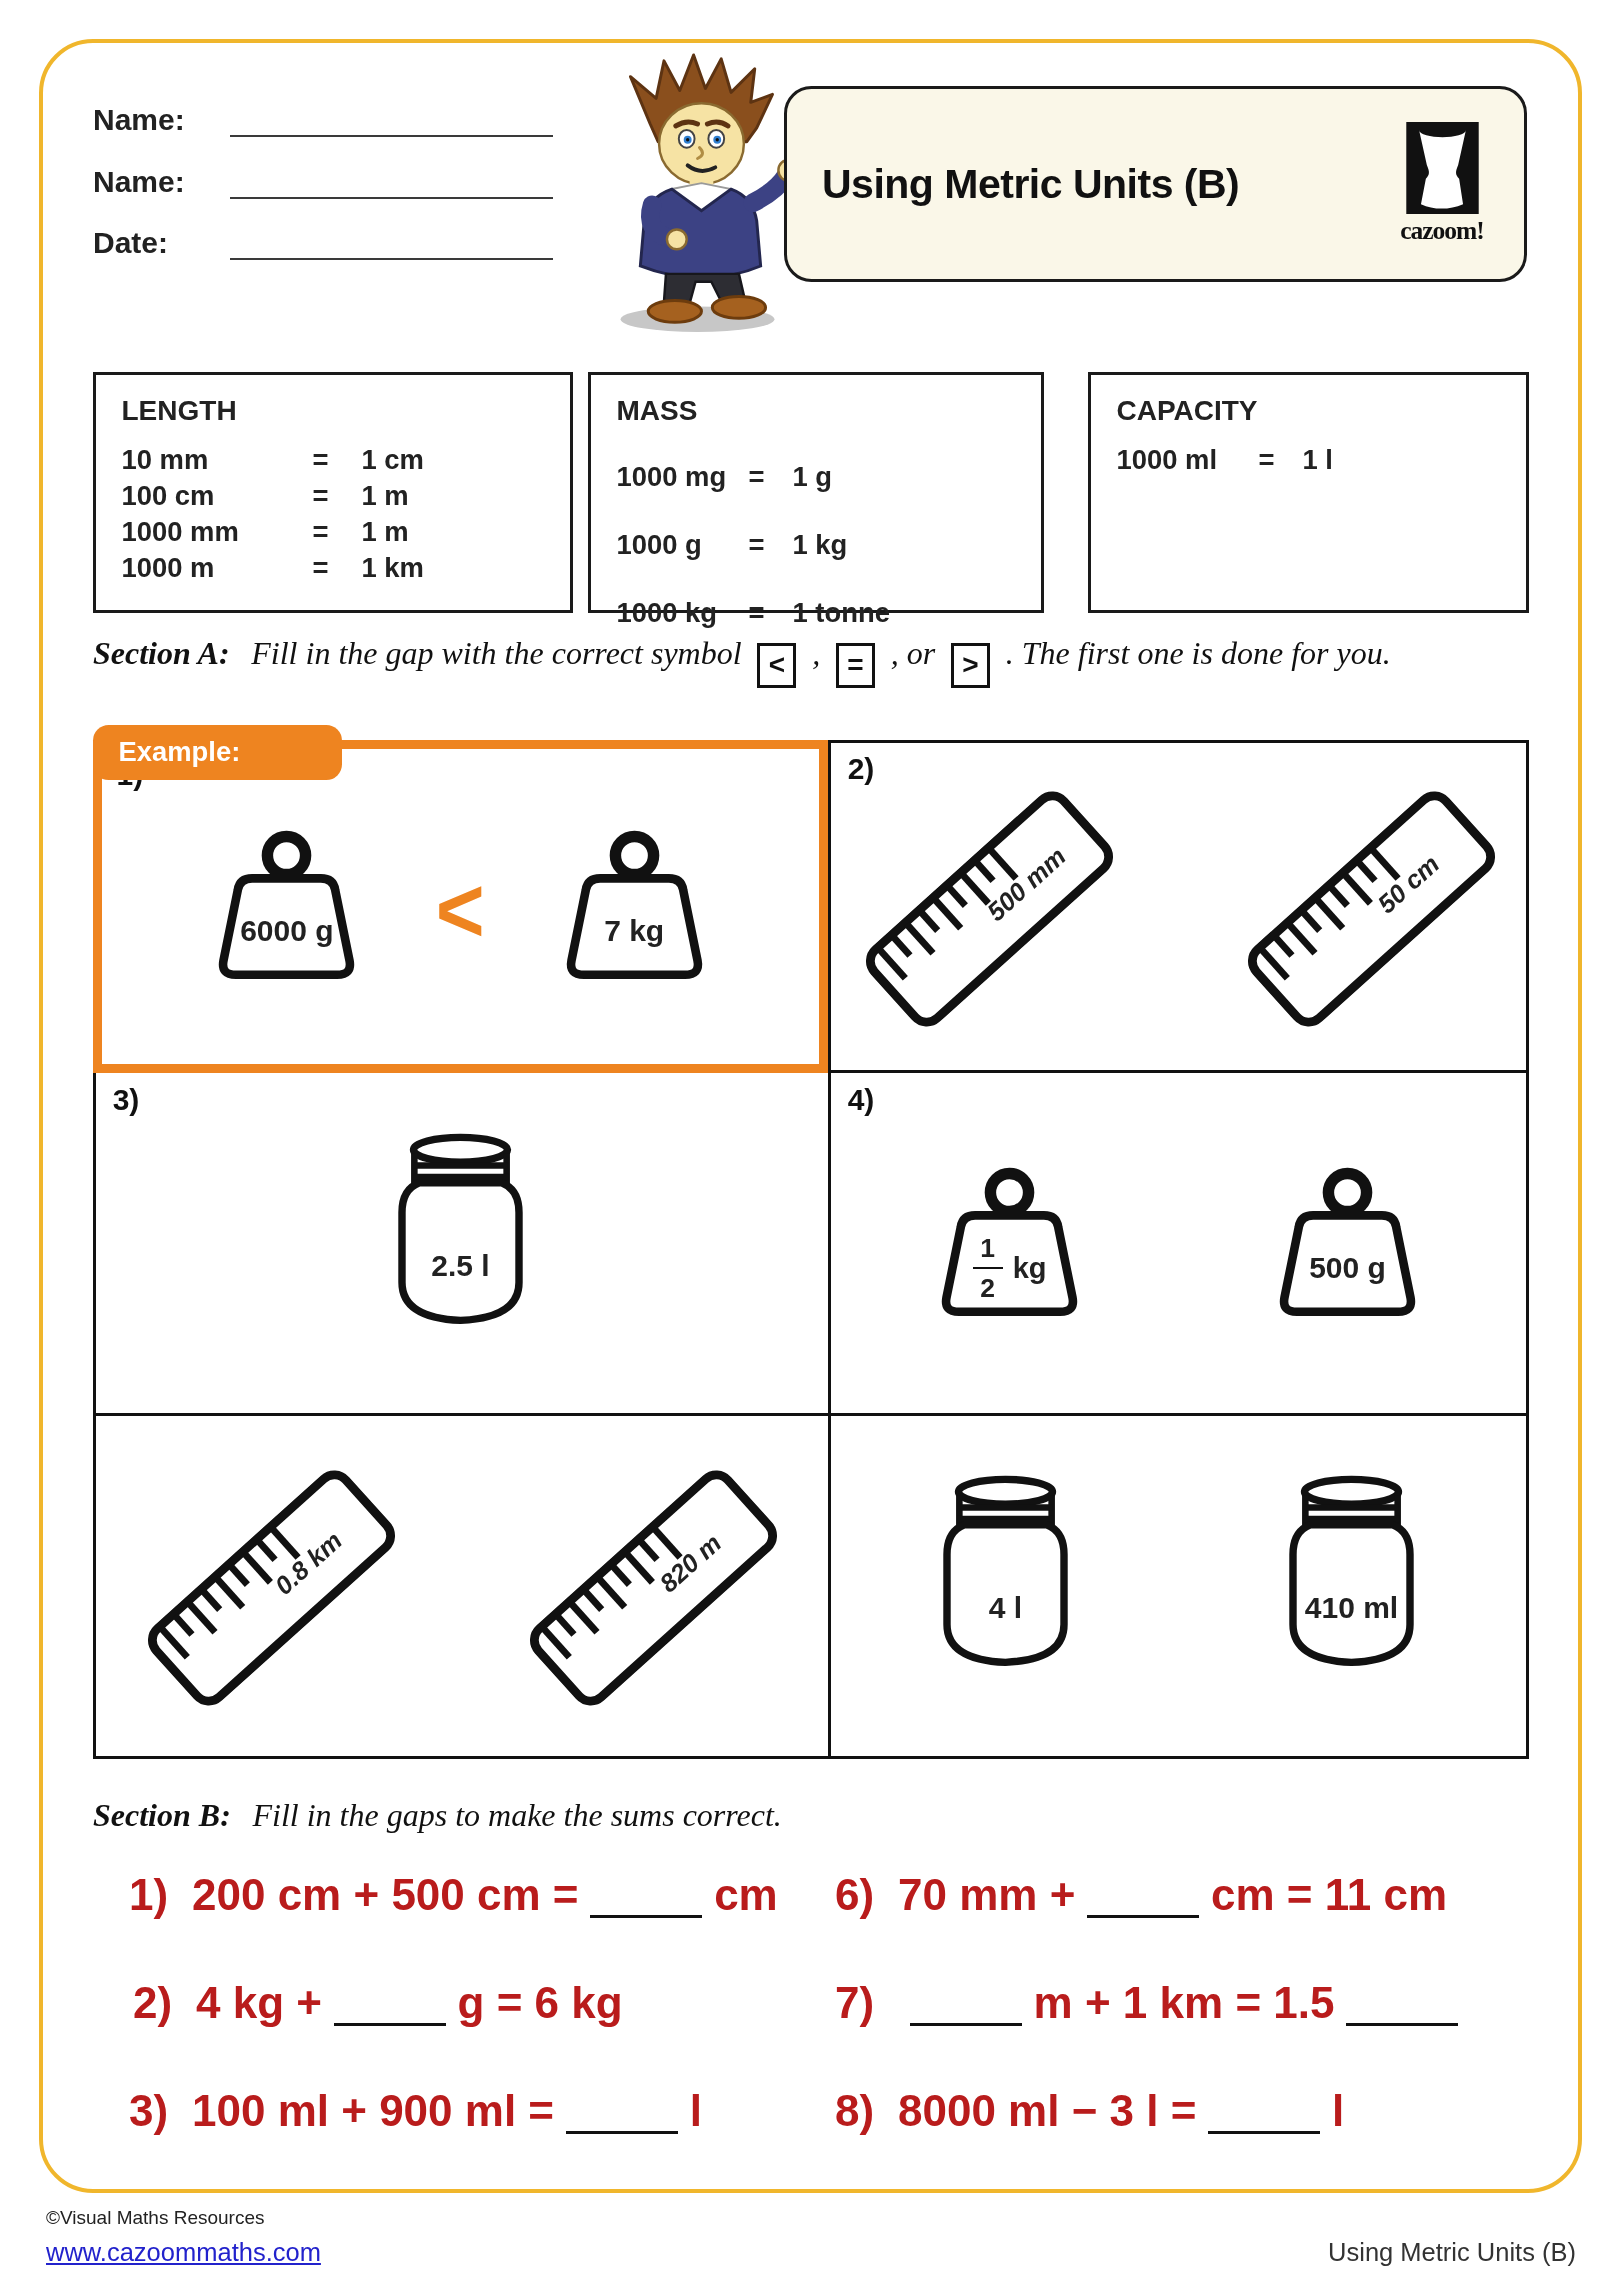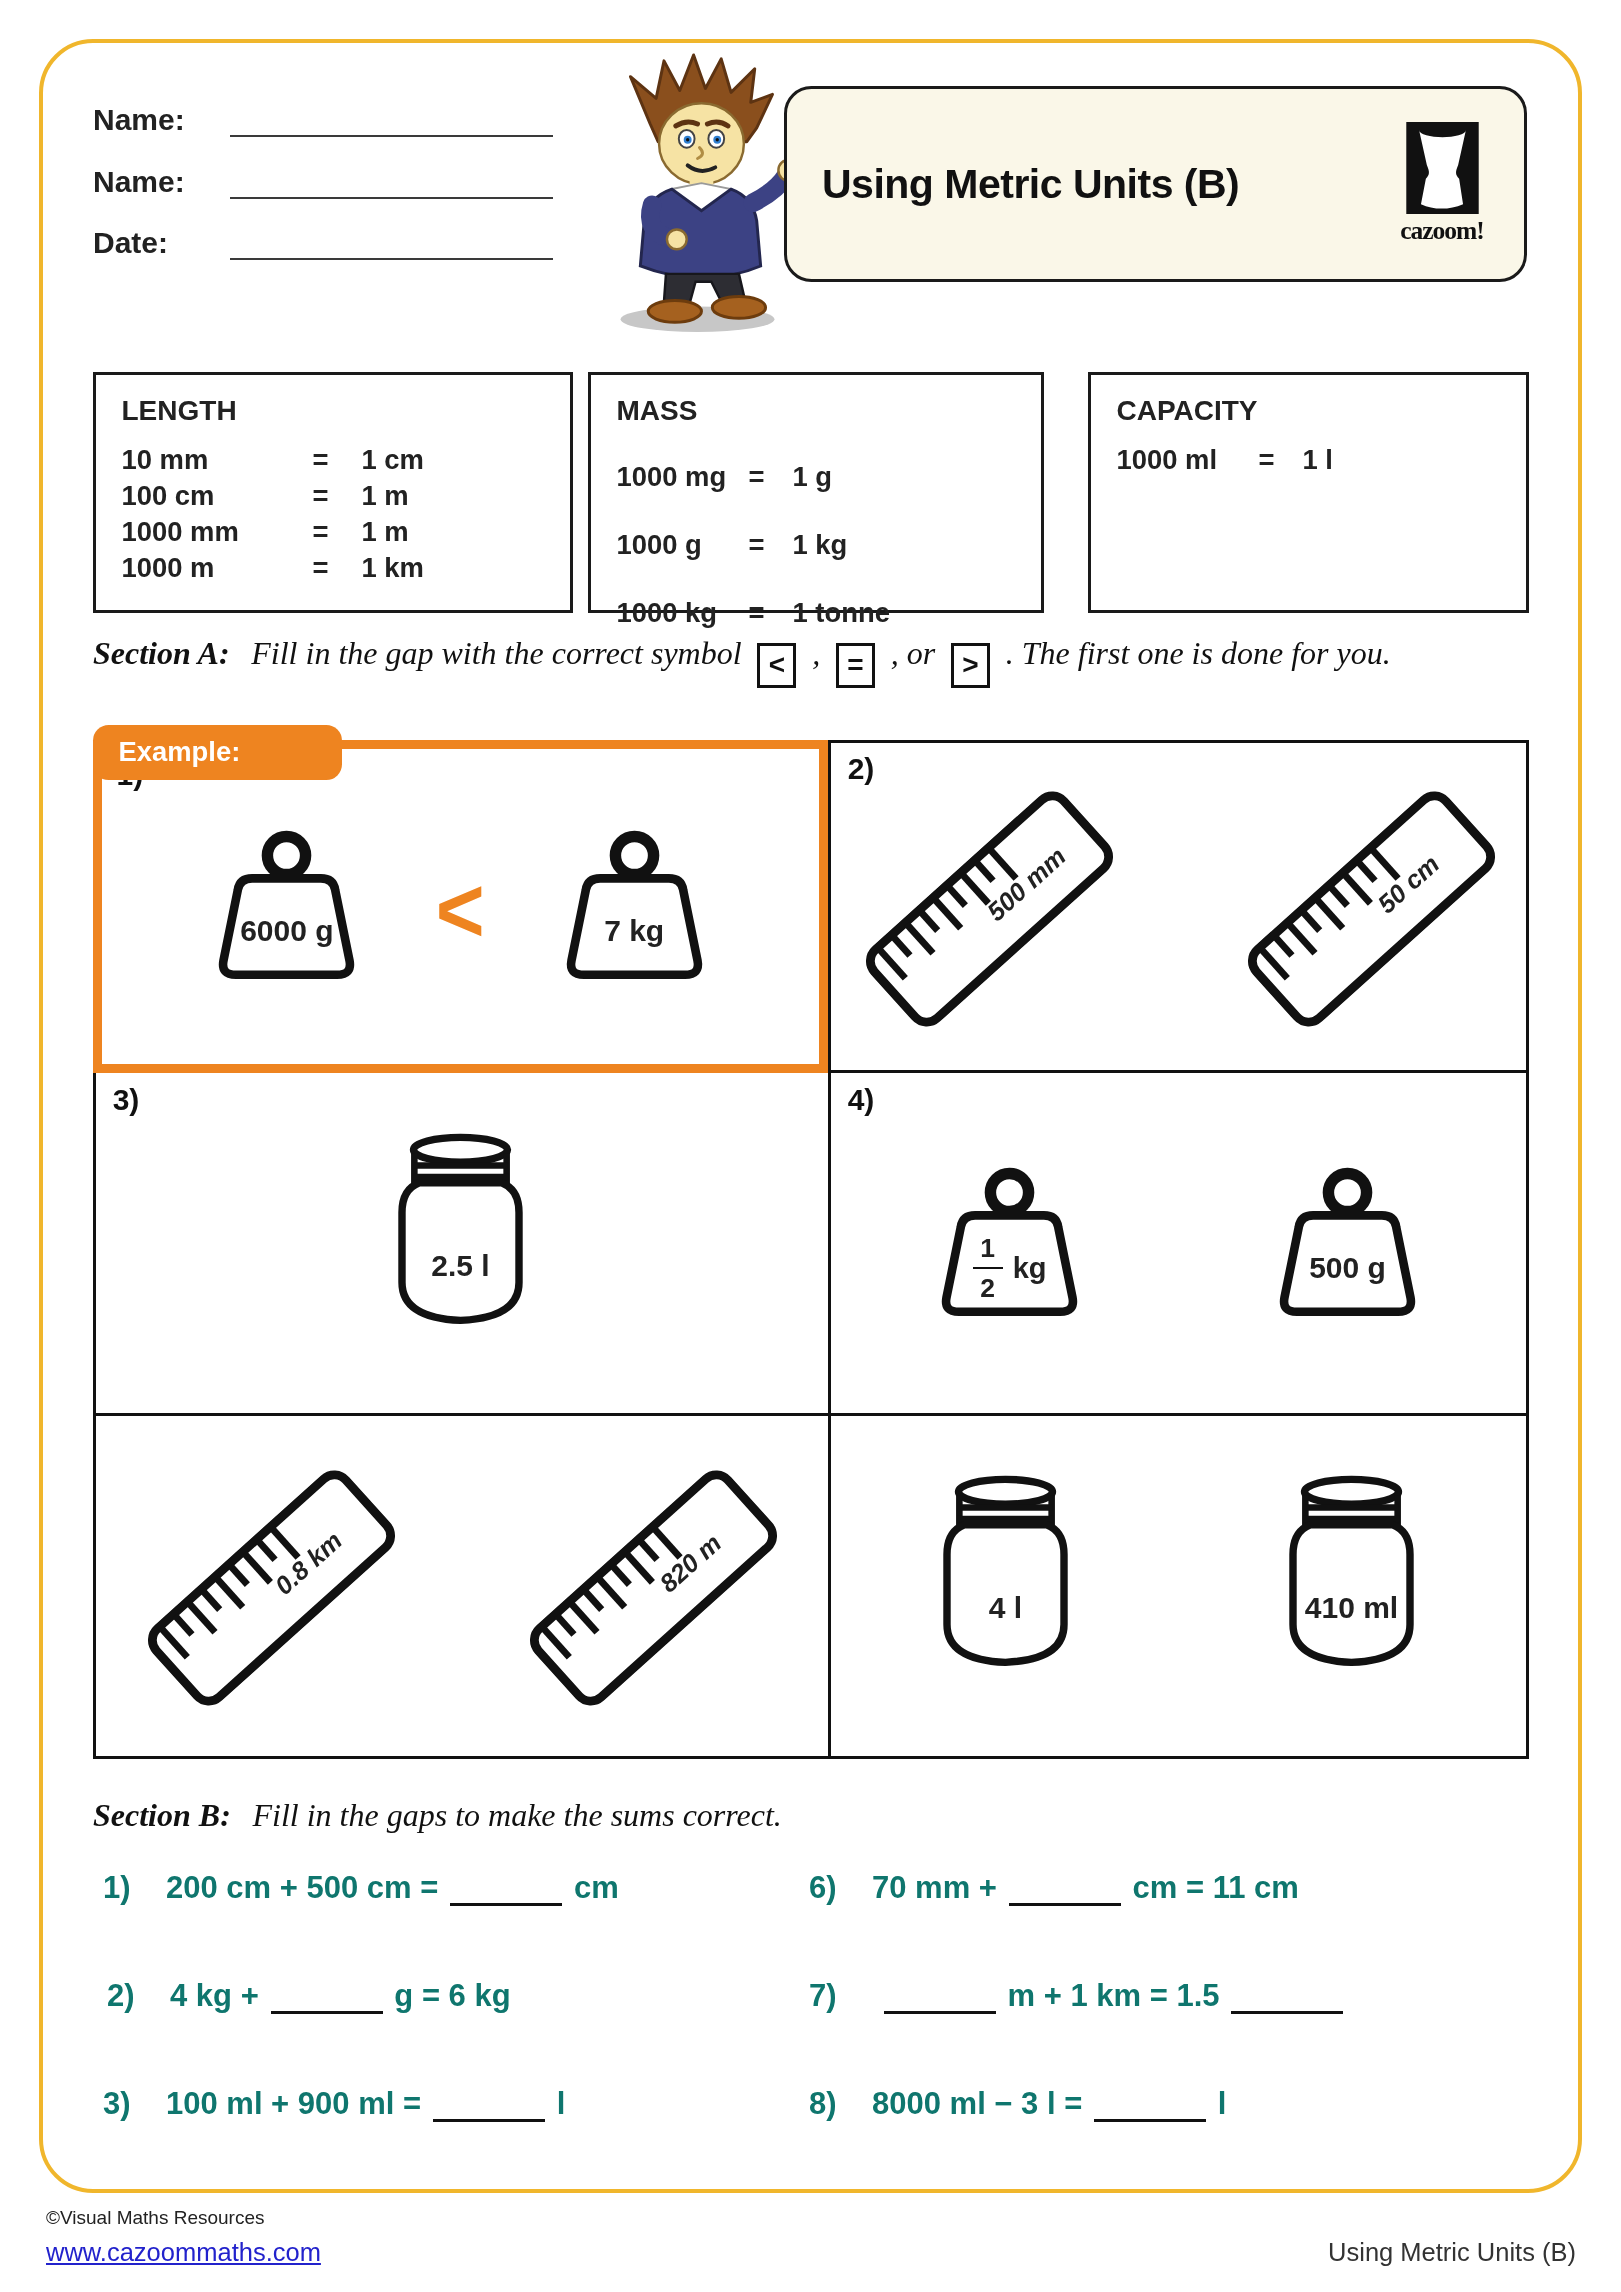--- a/index.html
+++ b/index.html
@@ -67,21 +67,21 @@
   .ruler { position:absolute; left:-7.8px; top:74px; width:265px; height:102px; transform:rotate(-42deg); }
   .ruler-label { position:absolute; left:96px; right:7.8px; top:43px; text-align:center;
     font-style:italic; font-weight:bold; font-size:25.5px; color:#222; }
 
   .frac { display:inline-block; text-align:center; font-size:26.5px; line-height:1; vertical-align:middle; }
   .frac .fnum { display:block; padding:0 7.8px 5.9px; border-bottom:2.9px solid #111; }
   .frac .fden { display:block; padding-top:5.9px; }
   .frac-unit { font-size:29px; margin-left:9.8px; vertical-align:middle; }
 
   
-  .prob { position:absolute; font-size:31px; font-weight:bold; color:#0f766e; white-space:nowrap; }
+  .prob { position:absolute; font-size:44px; font-weight:bold; color:#b91c1c; white-space:nowrap;margin-left:26px; }
   .prob .pnum { display:inline-block; width:63px; }
   .blank { display:inline-block; width:112px; height:9.8px; border-bottom:3.9px solid #111;
     margin:0 11.8px; vertical-align:-7.8px; }
 
   
   .footer-copy { position:absolute; left:46px; top:2207px; font-size:19px; color:#222; }
   .footer-link { position:absolute; left:46px; top:2238px; font-size:25.5px; color:#2222CC; text-decoration:underline; cursor:pointer; }
   .footer-title { position:absolute; right:45px; top:2238px; font-size:25.5px; color:#333; }
 </style>
 </head>

